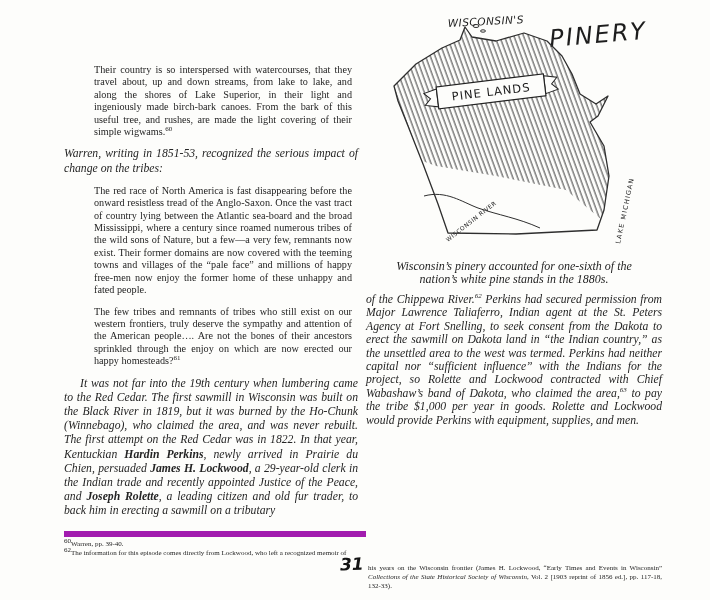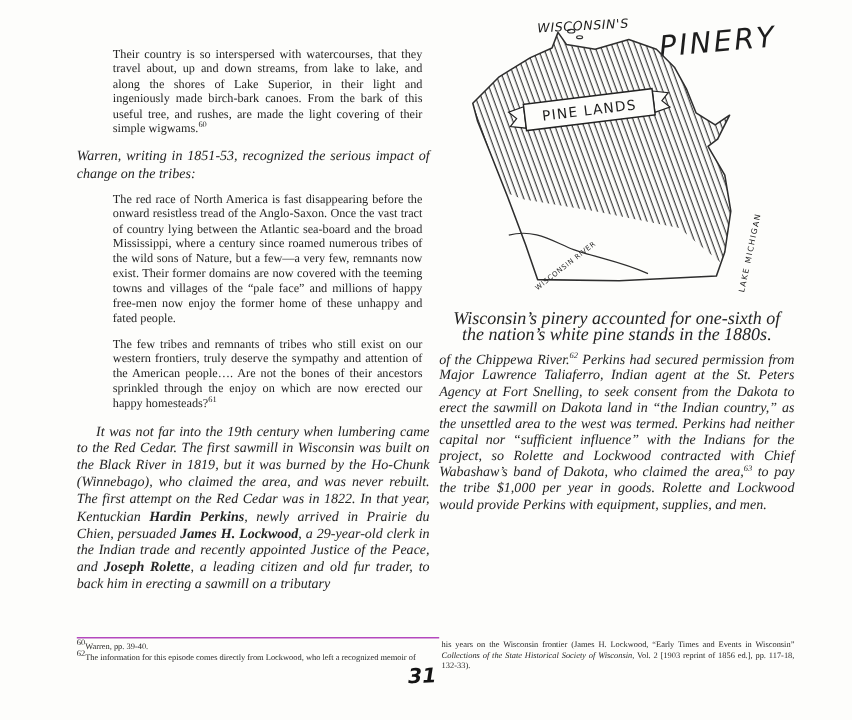--- a/index.html
+++ b/index.html
@@ -1,29 +1,29 @@
 <!DOCTYPE html>
 <html><head>
 <meta charset="utf-8">
 <style>
   html,body{margin:0;padding:0;}
   body{width:710px;height:600px;background:#fdfdfb;overflow:hidden;}
   .page{position:relative;width:710px;height:600px;font-family:"Liberation Serif",serif;color:#242424;}
-  .col-left{position:absolute;left:64px;top:40px;width:294px;}
+  .col-left{position:absolute;left:64px;top:64px;width:294px;}
   .bq{font-size:10.2px;line-height:12.4px;margin:0 6px 9px 30px;text-align:justify;}
   .body{font-size:11.7px;line-height:14.2px;text-align:justify;margin:0 0 9px 0;font-style:italic;}
   .indent{text-indent:16px;}
   sup{font-size:7px;line-height:0;}
   .col-right{position:absolute;left:366px;top:14px;width:296px;}
   .col-right .body{line-height:13.4px;}
   .map{display:block;}
-  .caption{font-style:italic;font-size:15px;line-height:12.5px;text-align:center;margin:4px auto 8px;width:276px;}
-  .fn-left{position:absolute;left:64px;top:531px;width:302px;font-size:7px;line-height:9.4px;border-top:1px solid #a21caf;padding-top:3px;}
+  .caption{font-style:italic;font-size:12px;line-height:12.5px;text-align:center;margin:4px auto 8px;width:276px;}
+  .fn-left{position:absolute;left:64px;top:531px;width:302px;font-size:7px;line-height:9.4px;border-top:6px solid #a21caf;padding-top:3px;}
   .fn-left .fn-line{white-space:nowrap;}
-  .fn-right{position:absolute;left:368px;top:533px;width:294px;font-size:7px;line-height:9.2px;text-align:justify;}
+  .fn-right{position:absolute;left:368px;top:564px;width:294px;font-size:7px;line-height:9.2px;text-align:justify;}
   .pageno{position:absolute;left:340px;top:554px;font-family:"DejaVu Sans",sans-serif;font-weight:bold;font-style:italic;font-size:17px;color:#141414;transform:rotate(-2deg);}
   .hand{font-family:"DejaVu Sans",sans-serif;}
 </style>
 </head>
 <body>
 
 <div class="page">
 
   <div class="col-left">
     <p class="bq"><span>Their country is so interspersed with watercourses, that they travel about, up and down streams, from lake to lake, and along the shores of Lake Superior, in their light and ingeniously made birch-bark canoes. From the bark of this useful tree, and rushes, are made the light covering of their simple wigwams.</span><sup>60</sup></p>

